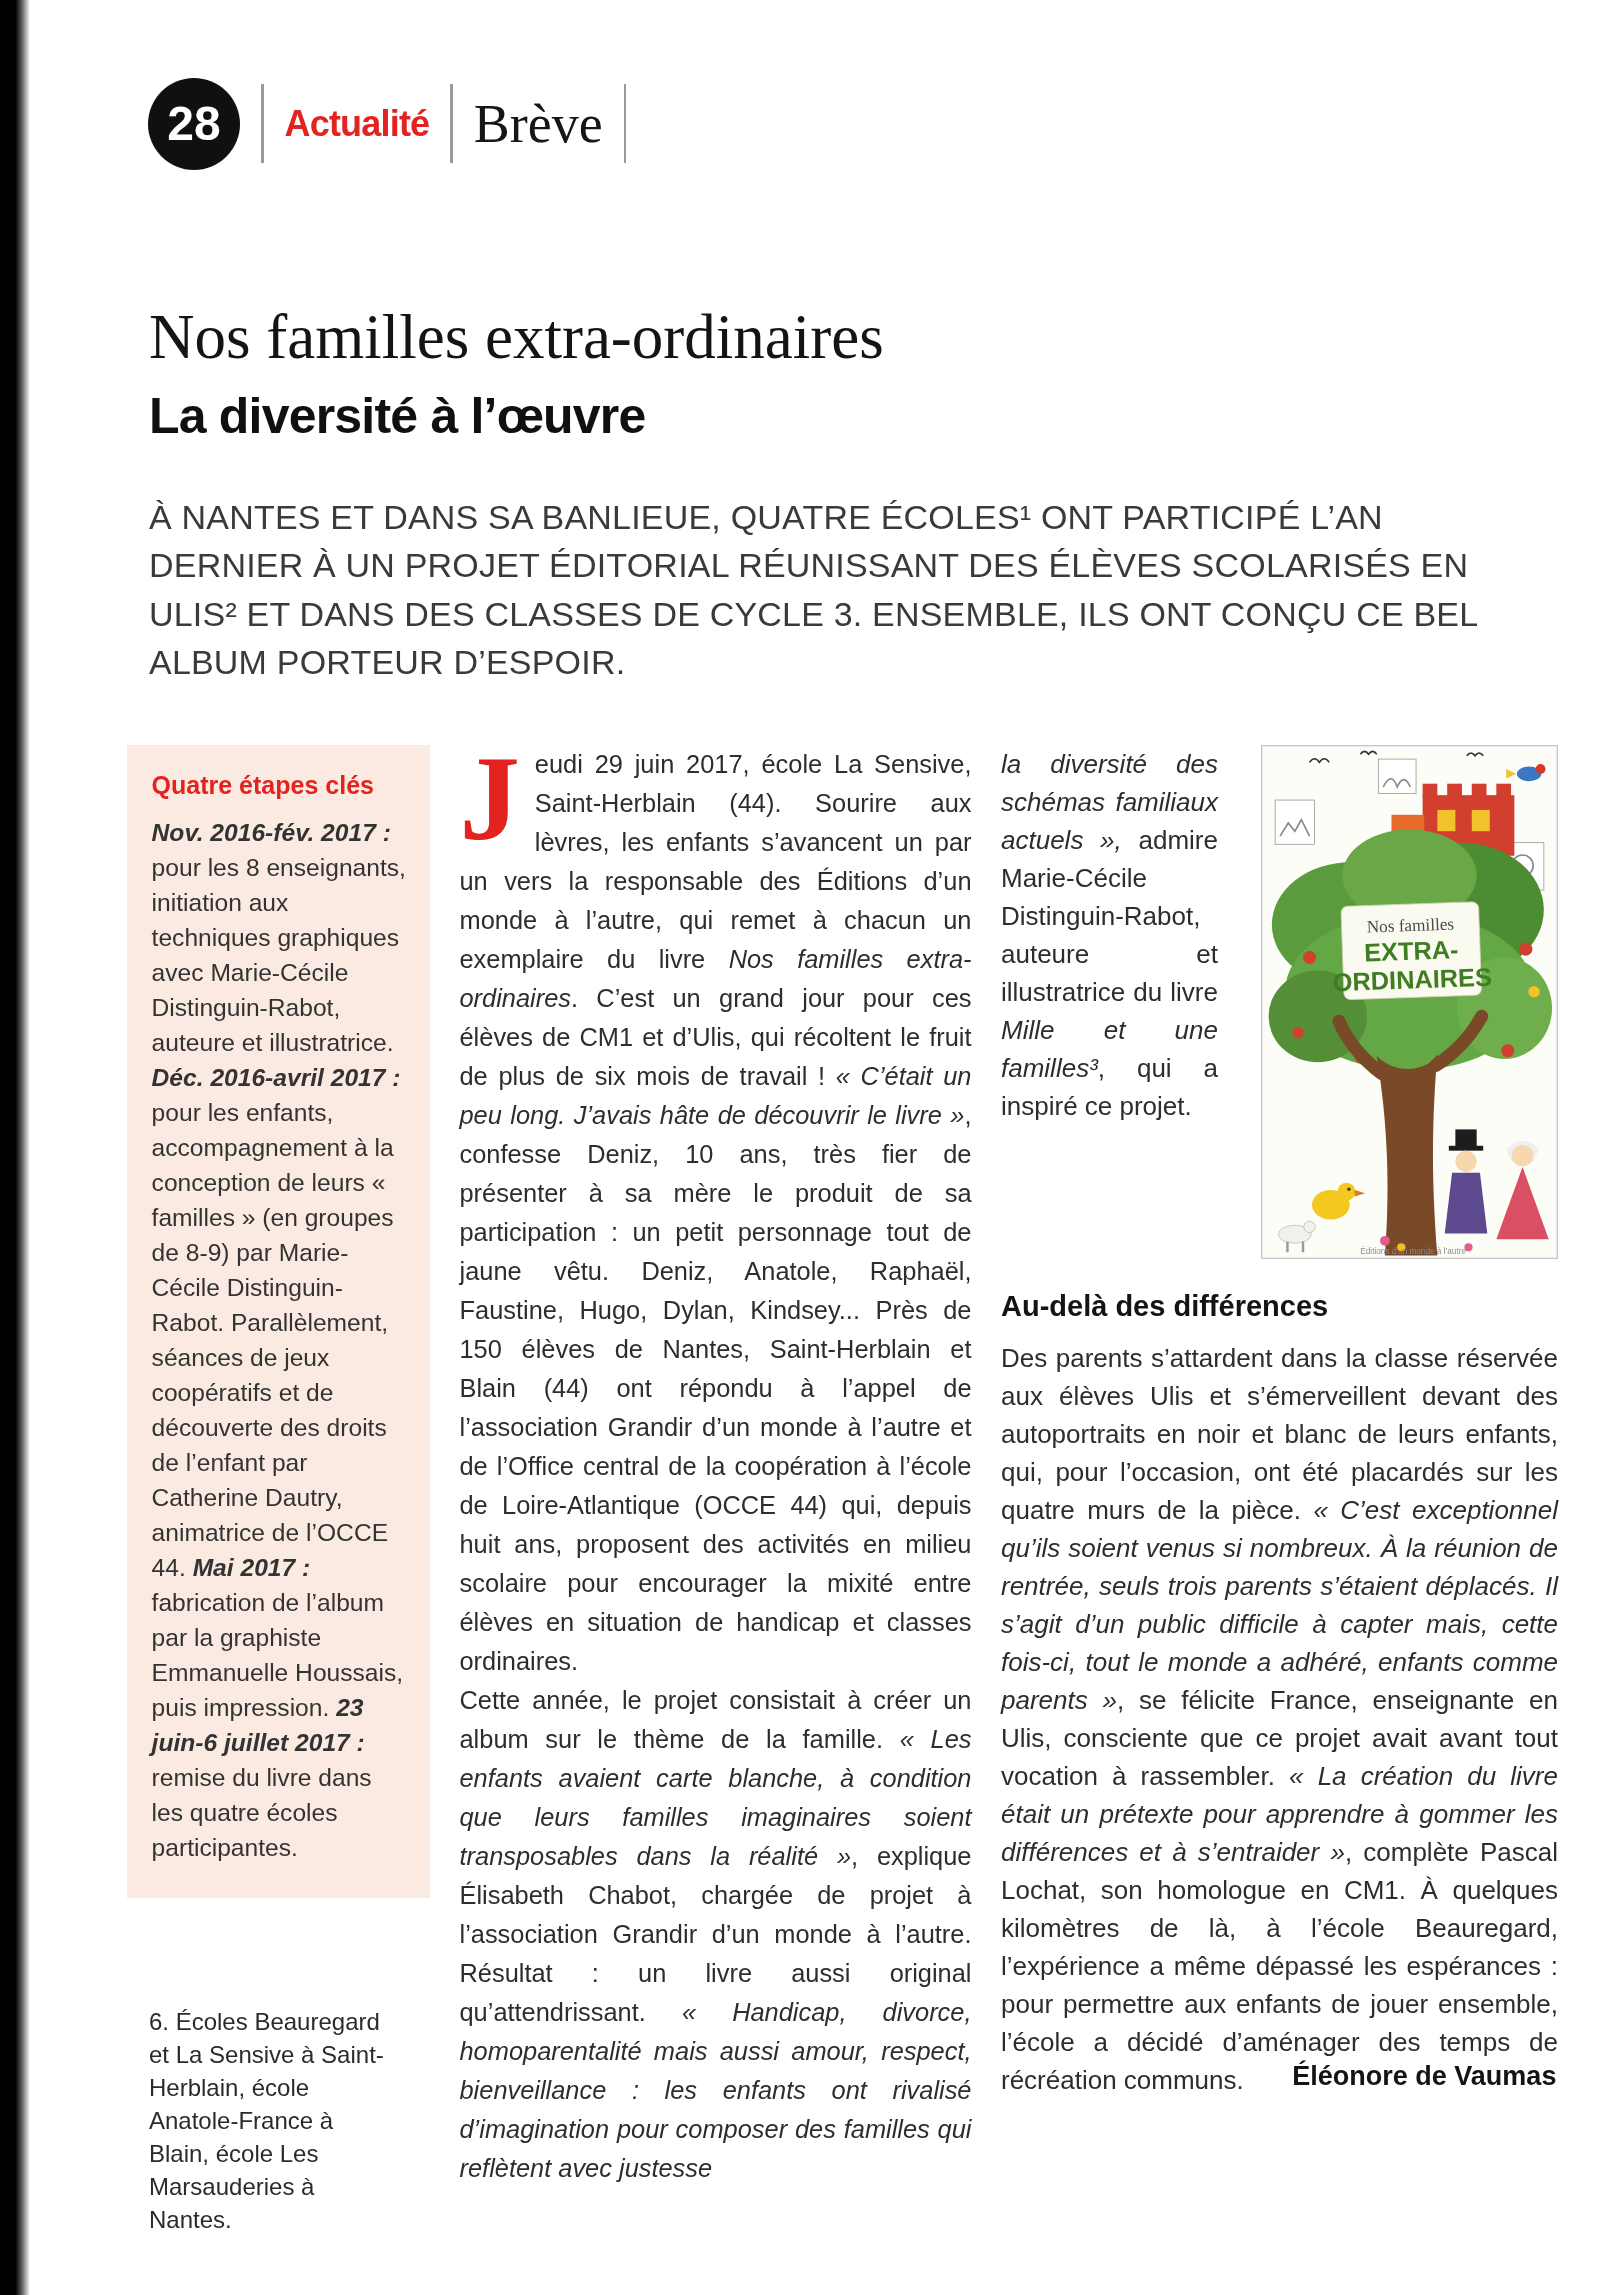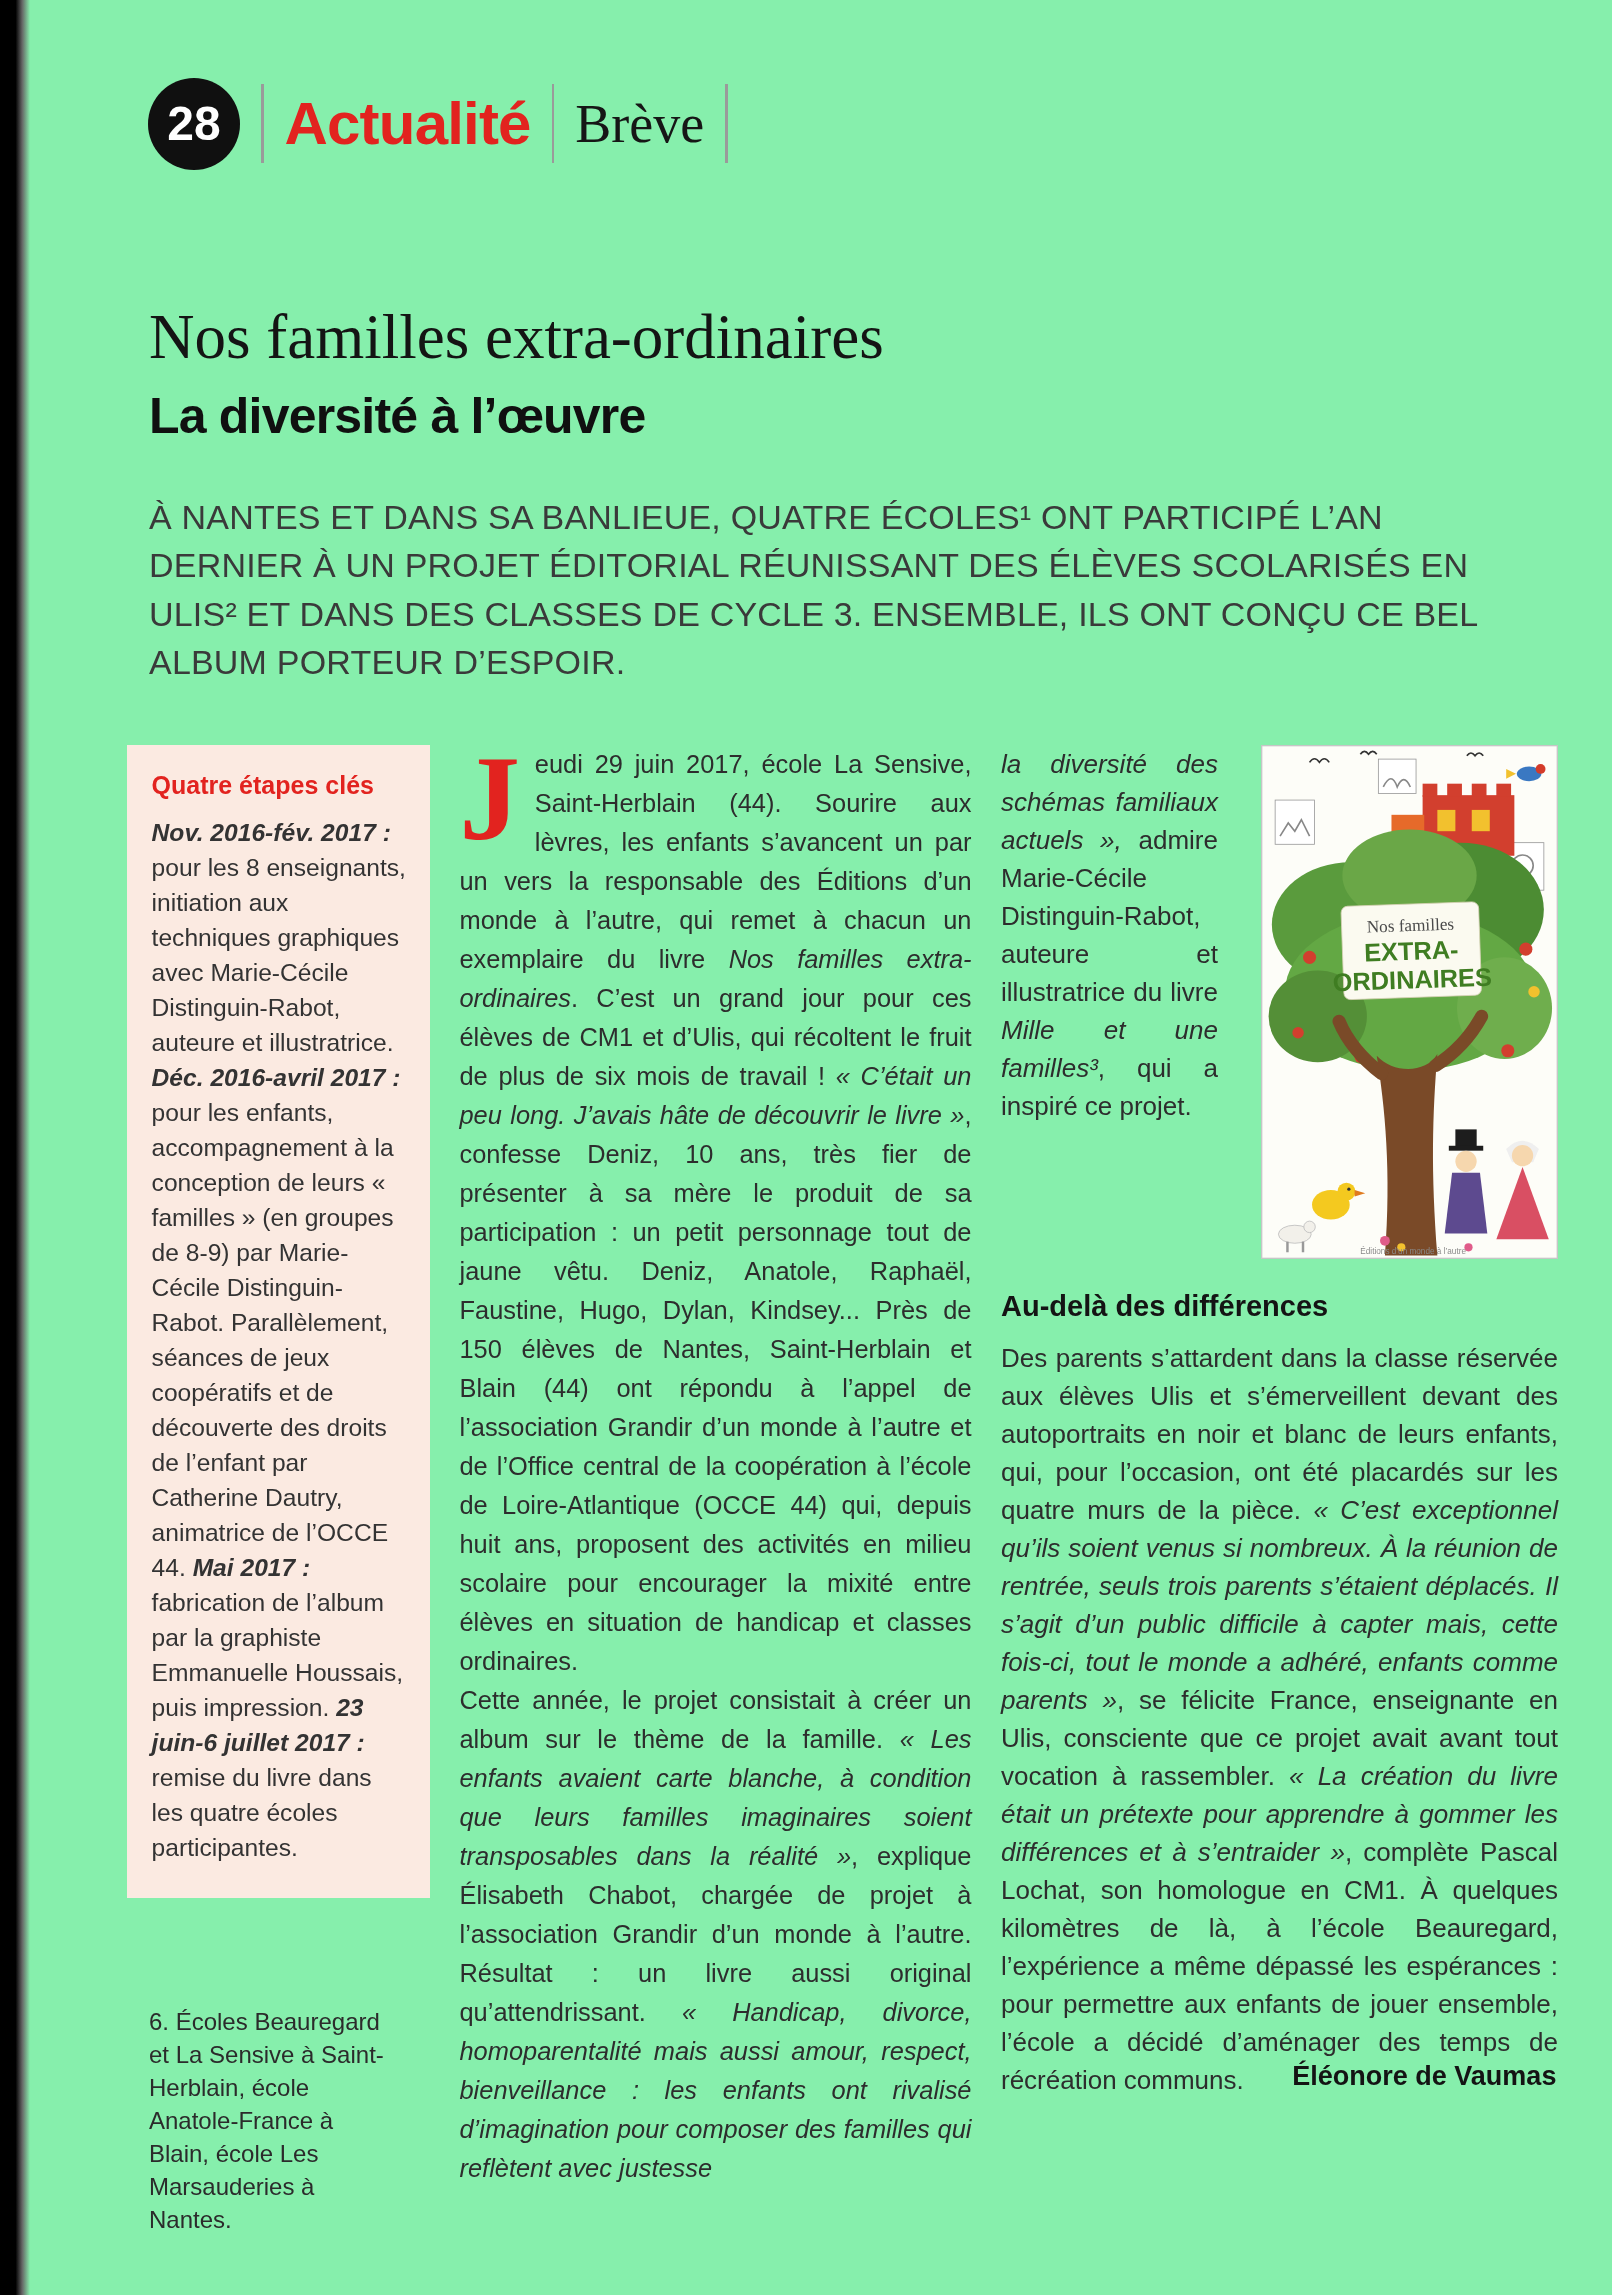--- a/index.html
+++ b/index.html
@@ -7,21 +7,21 @@
     --ink:#222;
     --body-ink:#2d2d2d;
     --sidebar-bg:#fbeae1;
   }
   *{margin:0;padding:0;box-sizing:border-box;}
   html,body{background:#d8d8d8;}
   body{font-family:"Liberation Sans",sans-serif;color:var(--ink);}
   .page{
     position:relative;
     width:1613px;height:2295px;
-    background:#86efac;
+    background:#ffffff;
     overflow:hidden;
     display:flex;flex-direction:column;
   }
   .scan-edge{
     position:absolute;left:0;top:0;bottom:0;width:29.5px;
     background:linear-gradient(90deg,#000 0%,#000 52%,#666 74%,rgba(250,250,248,0) 100%);
     z-index:5;
   }
   
   .masthead{
@@ -29,21 +29,21 @@
     margin:75px 54px 0 148px;
     height:97px;
   }
   .pagenum{
     width:92px;height:92px;border-radius:50%;
     background:#101010;color:#fff;
     font-size:48px;font-weight:bold;
     display:flex;align-items:center;justify-content:center;
   }
   .vrule{width:2.5px;height:79px;background:#9a9a9a;margin:0 21px;}
-  .section-label{font-size:60px;font-weight:bold;color:var(--red);letter-spacing:-0.8px;}
+  .section-label{font-size:36px;font-weight:bold;color:var(--red);letter-spacing:-0.8px;}
   .rubric-label{font-family:"Liberation Serif",serif;font-size:54px;color:#161616;}
   
   .article-head{margin:129px 131px 0 149px;}
   .kicker{
     font-family:"Liberation Serif",serif;
     font-size:63px;font-weight:400;color:#141414;letter-spacing:0;
   }
   .title{
     font-size:50px;font-weight:bold;color:#101010;
     margin-top:13px;letter-spacing:-0.8px;

